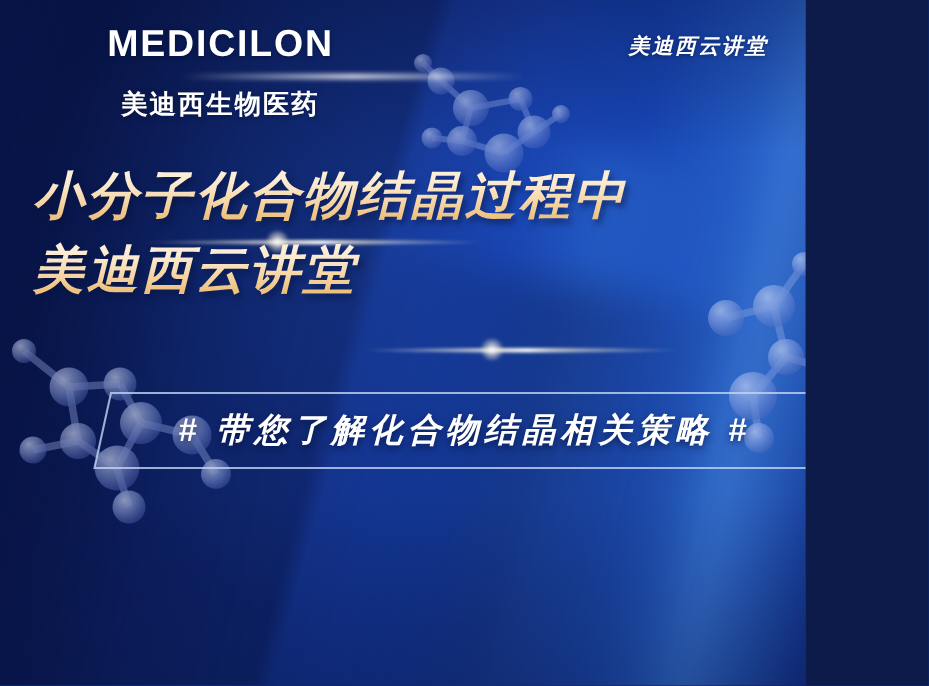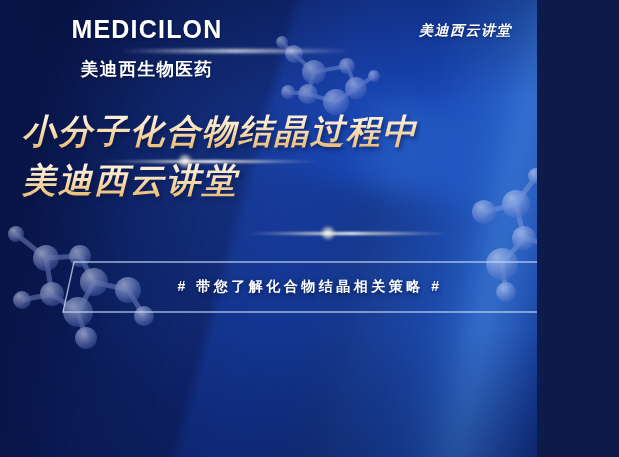--- a/index.html
+++ b/index.html
@@ -106,21 +106,21 @@
   .flare-dot-2{left:320px;top:225px;}
 
   
   .sub-frame{
     position:absolute;left:62px;top:261px;width:490px;height:52px;
   }
   .sub-frame svg{position:absolute;inset:0;display:block;overflow:visible;}
   .sub-text{
     position:absolute;inset:0;
     display:flex;align-items:center;justify-content:center;
-    color:#ffffff;font-size:14px;font-weight:bold;
+    color:#ffffff;font-size:22px;font-weight:bold;font-style:italic;
     letter-spacing:3.5px;
     text-shadow:0 2px 5px rgba(5,14,54,.65);
     padding-left:6px;
   }
   .frame-glow{
     position:absolute;left:120px;top:49px;width:230px;height:4px;
     background:linear-gradient(90deg,rgba(255,255,255,0),rgba(255,255,255,.75),rgba(255,255,255,0));
     filter:blur(1.5px);
   }
 </style>

